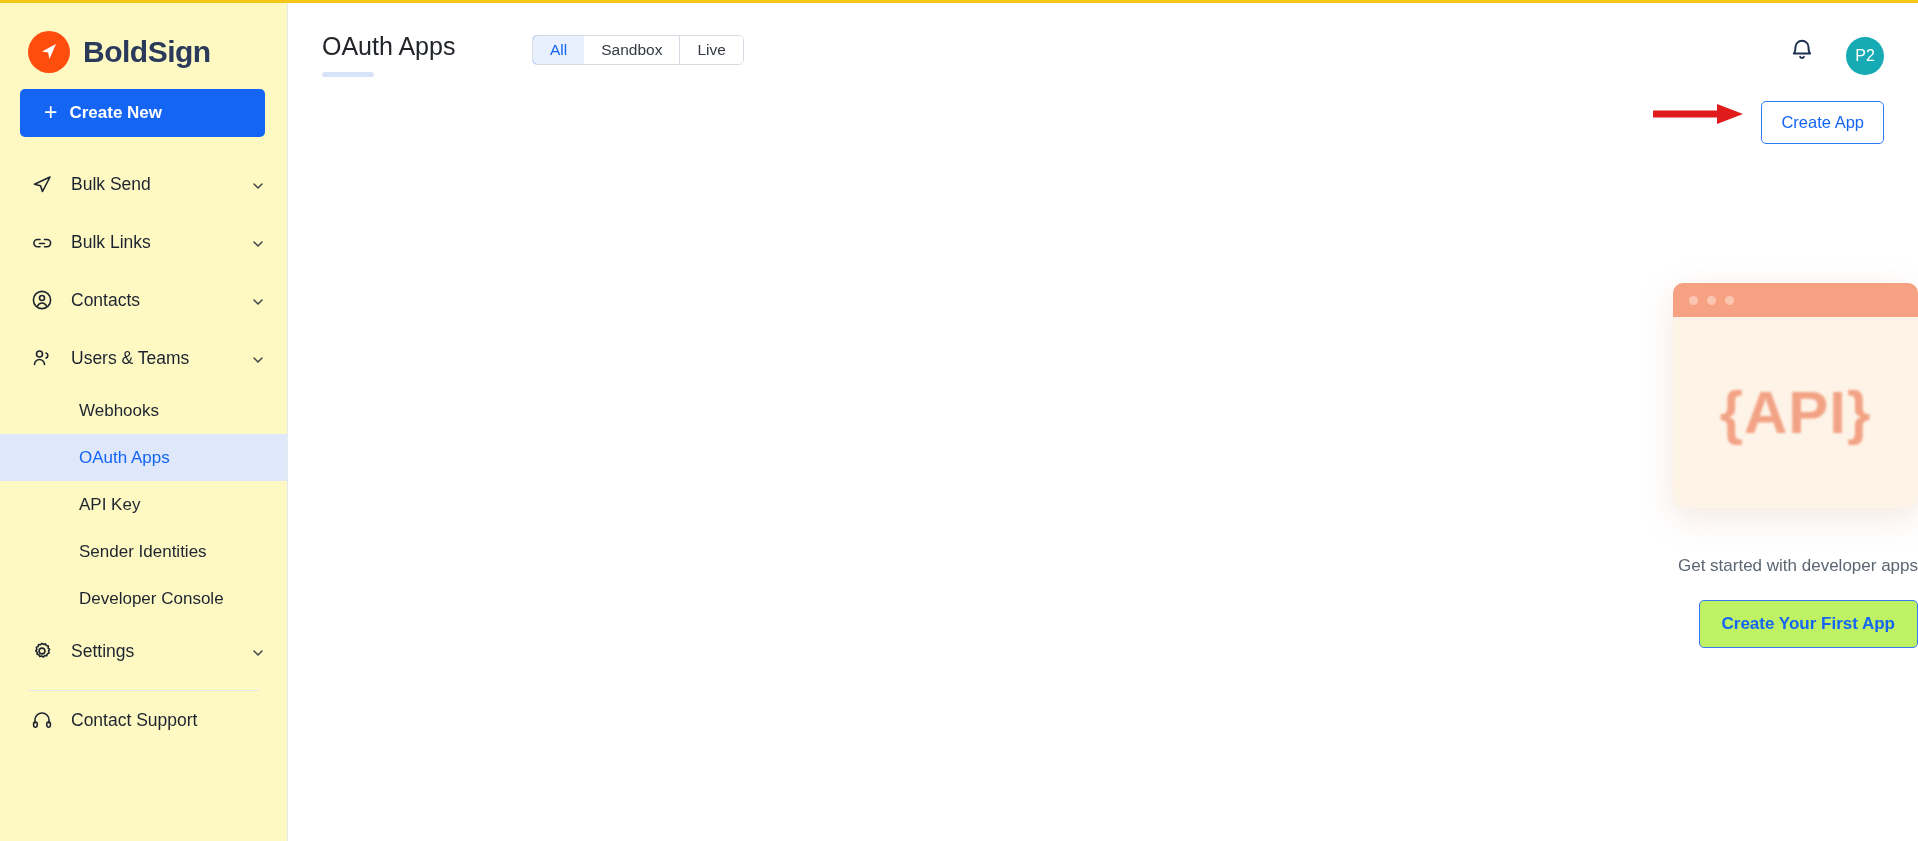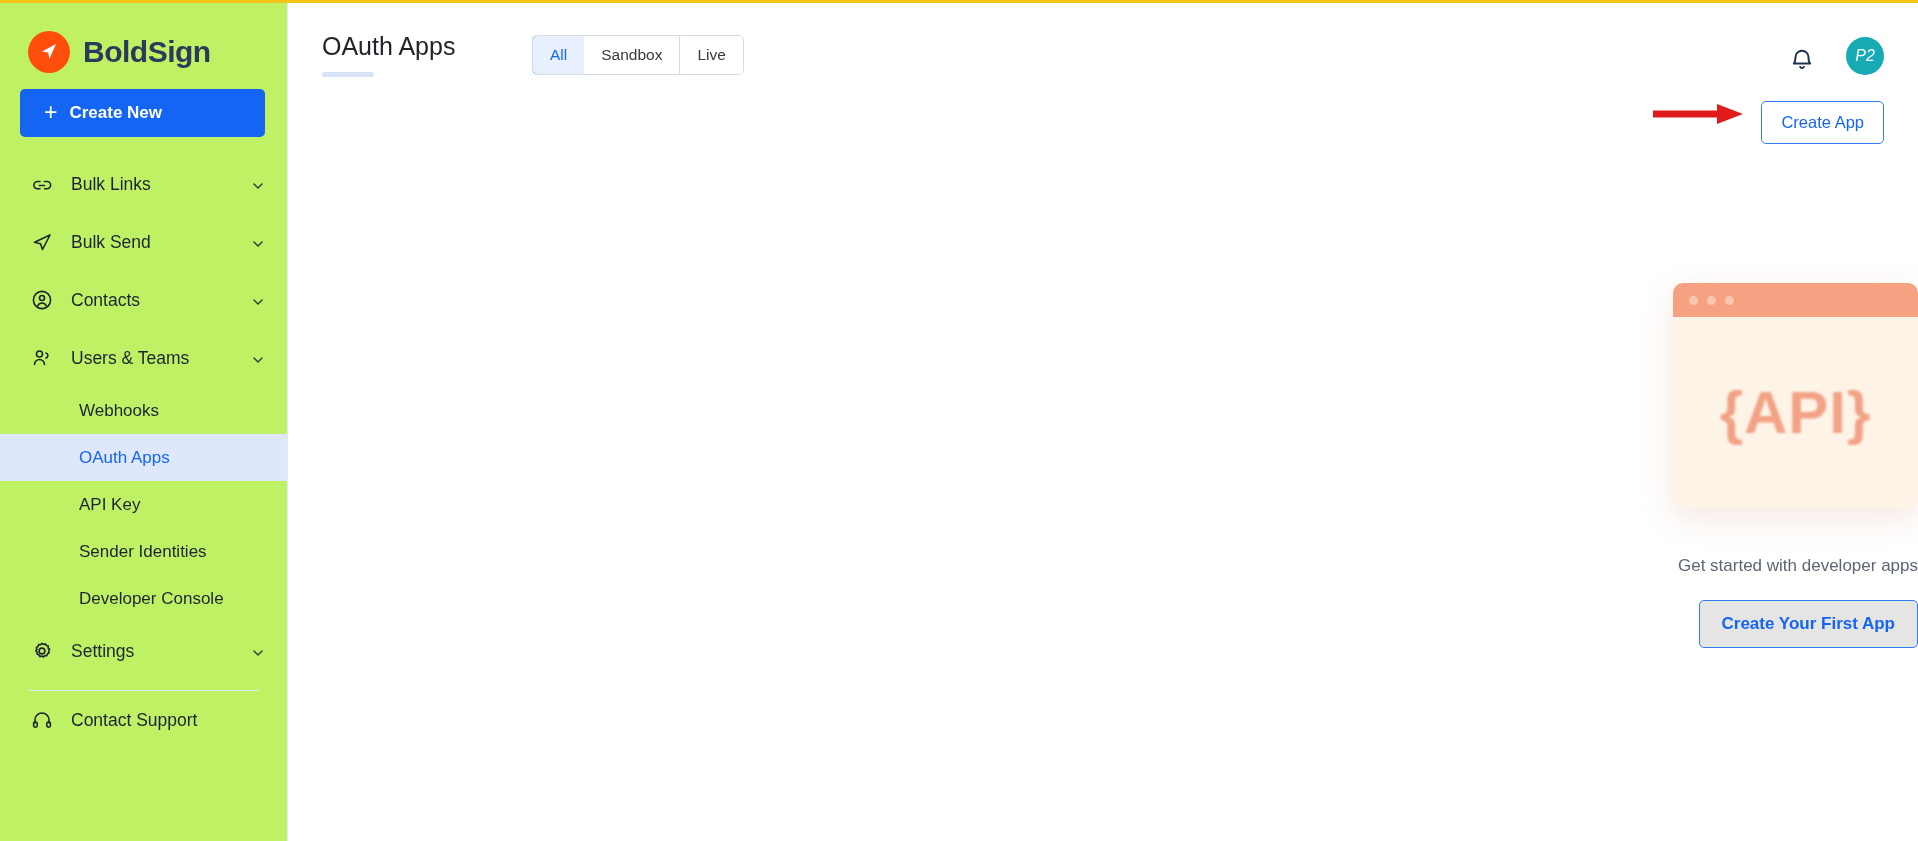--- a/index.html
+++ b/index.html
@@ -14,21 +14,21 @@
     display: flex;
     position: relative;
     border-top: 3px solid #f5c518;
   }
 
   
   .sidebar {
     width: 288px;
     min-width: 288px;
     height: 838px;
-    background: #bef264;
+    background: #fef9c3;
     border-right: 1px solid #e3e9f0;
     display: flex;
     flex-direction: column;
     position: relative;
   }
   .brand {
     display: flex;
     align-items: center;
     gap: 13px;
     padding: 22px 0 0 28px;
@@ -129,21 +129,21 @@
     height: 5px;
     border-radius: 3px;
     background: #d7e3f7;
     margin-top: 11px;
   }
   .segmented {
     display: flex;
     border: 1px solid #d5dbe3;
     border-radius: 5px;
     overflow: hidden;
-    height: 40px;
+    height: 30px;
     margin-top: 2px;
   }
   .seg {
     padding: 0 17px;
     display: flex;
     align-items: center;
     font-size: 15.5px;
     color: #343a40;
     background: #fff;
     border-right: 1px solid #d5dbe3;
@@ -153,25 +153,24 @@
   .seg.active {
     background: #e8f0fe;
     color: #1565f5;
     border: 1px solid #1565f5;
     margin: -1px;
     border-radius: 5px 0 0 5px;
   }
   .head-right {
     margin-left: auto;
     display: flex;
-    align-items: flex-end;
+    align-items: flex-start;
     gap: 30px;
     padding-right: 34px;
     margin-top: 4px;
-    font-style: italic;
   }
   .bell { width: 28px; height: 28px; cursor: pointer; }
   .avatar {
     width: 38px; height: 38px;
     border-radius: 50%;
     background: #16aab4;
     color: #fff;
     display: flex; align-items: center; justify-content: center;
     font-size: 16px;
     cursor: pointer;
@@ -255,21 +254,21 @@
   }
   .empty-text {
     margin-top: 48px;
     font-size: 17px;
     color: #5c6672;
   }
   .empty-btn {
     margin-top: 24px;
     border: 1px solid #2f7bf6;
     color: #1565f5;
-    background: #e5e5e5;
+    background: #bef264;
     border-radius: 5px;
     font-size: 17px;
     font-weight: bold;
     font-family: "Liberation Sans", sans-serif;
     padding: 13px 22px;
     cursor: pointer;
   }
 </style>
 </head>
 <body>
@@ -289,41 +288,41 @@
 
     <button class="create-new">
       <span class="plus">+</span>
       <span>Create New</span>
     </button>
 
     <nav class="nav">
 
       <div class="nav-item">
         <span class="ico">
+          <svg width="24" height="24" viewBox="0 0 24 24" fill="none" stroke="#1d2430" stroke-width="1.6" stroke-linejoin="round">
+            <path d="M20 5 L4.5 12.2 L10.5 13.8 L12.5 19.5 Z"></path>
+          </svg>
+        </span>
+        <span class="lbl">Bulk Send</span>
+        <span class="chev">
+          <svg width="14" height="14" viewBox="0 0 14 14" fill="none" stroke="#1d2430" stroke-width="1.5" stroke-linecap="round">
+              <path d="M3 5 L7 9 L11 5"></path>
+            </svg>
+        </span>
+      </div>
+
+      <div class="nav-item">
+        <span class="ico">
           <svg width="24" height="24" viewBox="0 0 24 24" fill="none" stroke="#1d2430" stroke-width="1.6" stroke-linecap="round">
             <path d="M9.5 13.5 h5"></path>
             <path d="M10 9.5 H7.5 a3.6 3.6 0 0 0 0 7.2 H10"></path>
             <path d="M14.5 9.5 H17 a3.6 3.6 0 0 1 0 7.2 h-2.5"></path>
           </svg>
         </span>
         <span class="lbl">Bulk Links</span>
-        <span class="chev">
-          <svg width="14" height="14" viewBox="0 0 14 14" fill="none" stroke="#1d2430" stroke-width="1.5" stroke-linecap="round">
-              <path d="M3 5 L7 9 L11 5"></path>
-            </svg>
-        </span>
-      </div>
-
-      <div class="nav-item">
-        <span class="ico">
-          <svg width="24" height="24" viewBox="0 0 24 24" fill="none" stroke="#1d2430" stroke-width="1.6" stroke-linejoin="round">
-            <path d="M20 5 L4.5 12.2 L10.5 13.8 L12.5 19.5 Z"></path>
-          </svg>
-        </span>
-        <span class="lbl">Bulk Send</span>
         <span class="chev">
           <svg width="14" height="14" viewBox="0 0 14 14" fill="none" stroke="#1d2430" stroke-width="1.5" stroke-linecap="round">
               <path d="M3 5 L7 9 L11 5"></path>
             </svg>
         </span>
       </div>
 
       <div class="nav-item">
         <span class="ico">
           <svg width="24" height="24" viewBox="0 0 24 24" fill="none" stroke="#1d2430" stroke-width="1.6" stroke-linecap="round">

